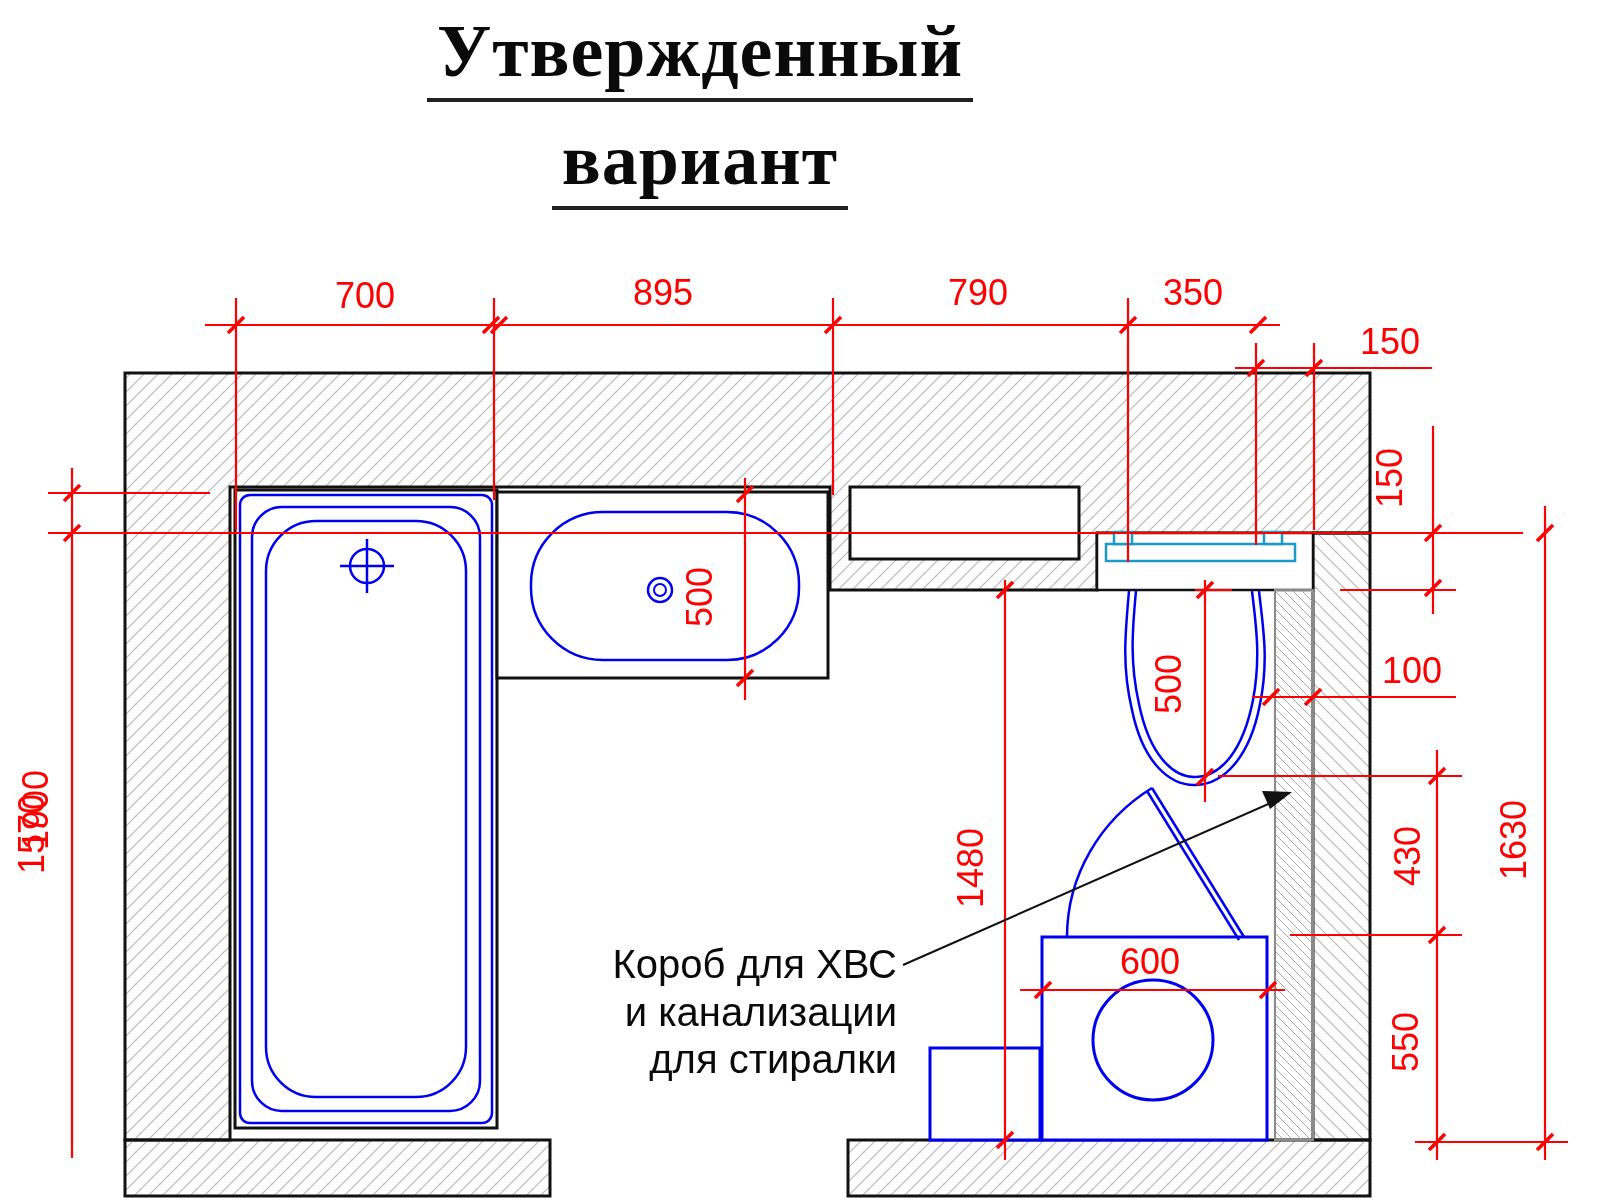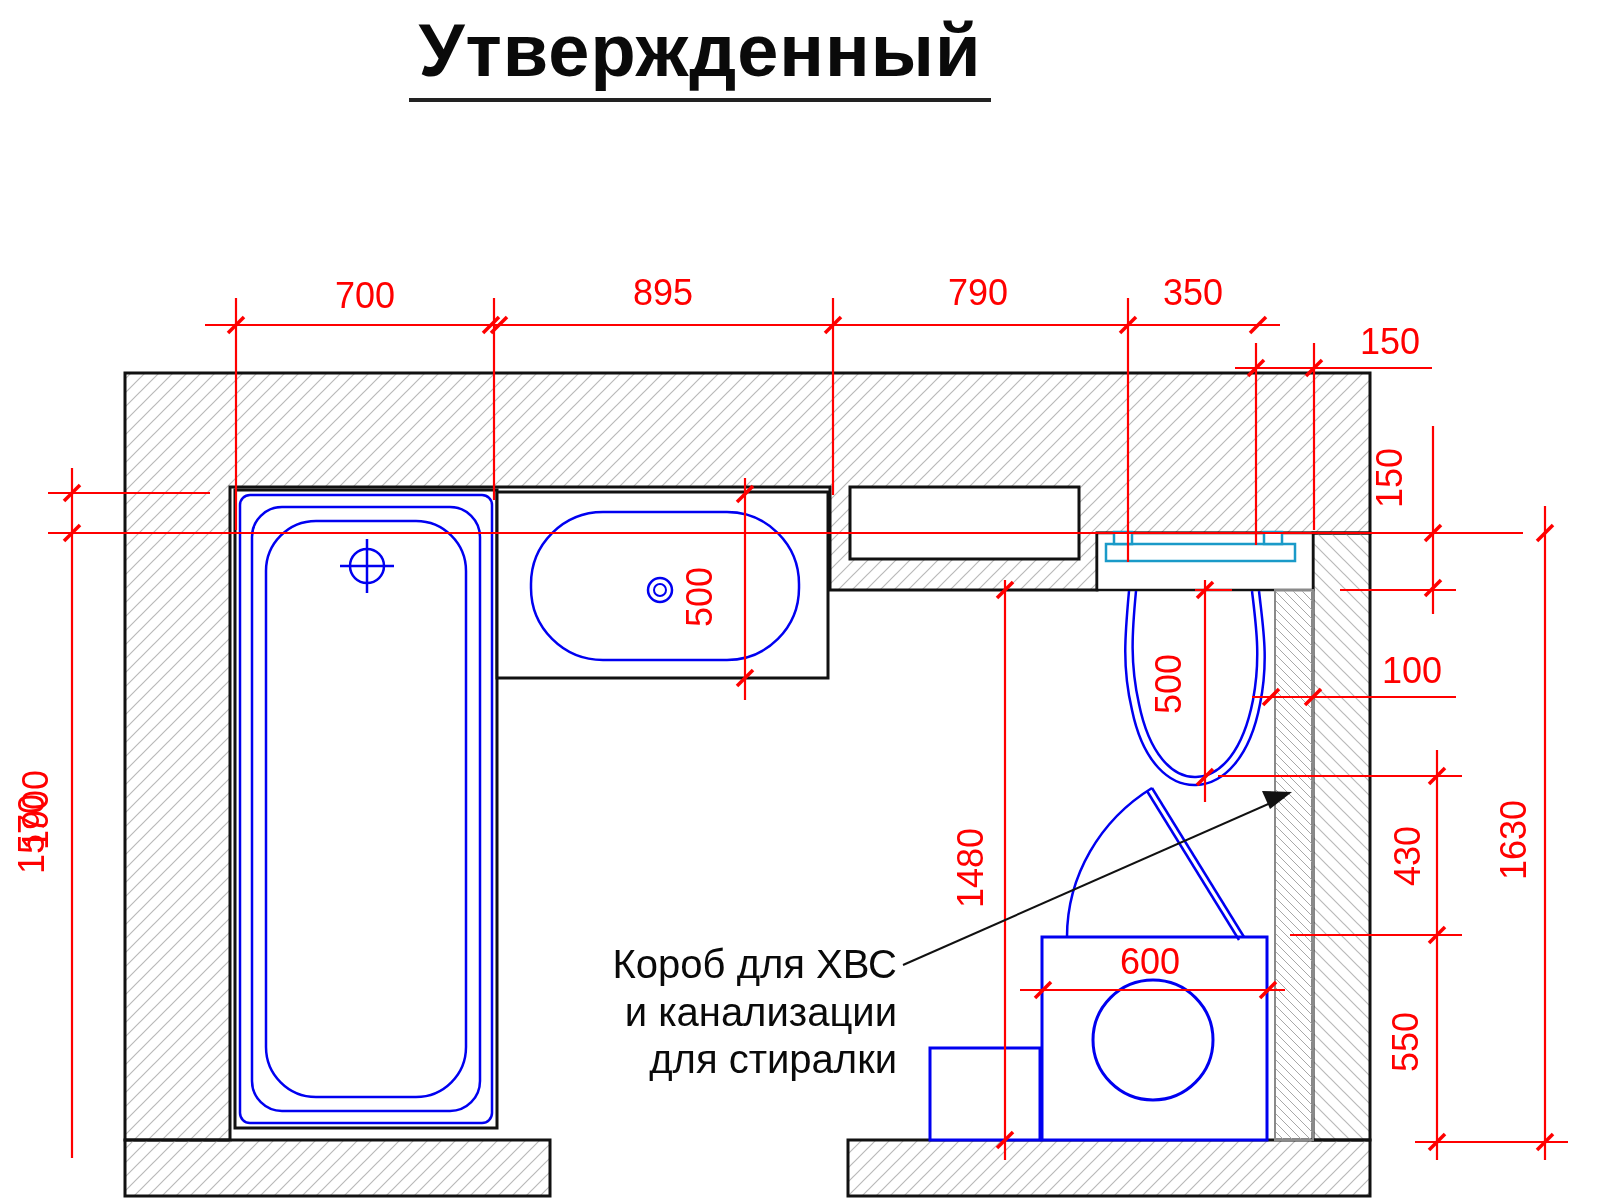--- a/index.html
+++ b/index.html
@@ -1,20 +1,20 @@
 <!DOCTYPE html>
 <html><head>
 <meta charset="utf-8">
 <style>
   html,body{margin:0;padding:0;background:#fff;}
   .canvas{position:relative;width:1600px;height:1200px;background:#fff;overflow:hidden;
           font-family:"Liberation Sans", sans-serif;}
   .plan-svg{position:absolute;left:0;top:0;}
   .title-block{position:absolute;left:400px;top:14px;width:600px;text-align:center;
-               font-weight:bold;color:#0a0a0a;line-height:1.0;}
+               font-weight:bold;color:#0a0a0a;line-height:1.0;font-family:Liberation Serif, serif;}
   .title-line{display:inline-block;font-size:74px;letter-spacing:1px;
               padding:0 10px 10px 10px;border-bottom:4px solid #222;}
   .title-line.second{margin-top:22px;font-size:72px;}
   text{font-family:"Liberation Sans", sans-serif;}
   .dimtxt{fill:#ff0000;font-size:36px;}
   .notetxt{fill:#0a0a0a;font-size:40px;}
 </style>
 </head>
 <body>
 
@@ -166,15 +166,16 @@
       <text class="notetxt" text-anchor="end" x="897" y="978">Короб для ХВС</text>
       <text class="notetxt" text-anchor="end" x="897" y="1026">и канализации</text>
       <text class="notetxt" text-anchor="end" x="897" y="1073">для стиралки</text>
       <line x1="903" y1="965" x2="1284" y2="797" stroke="#111" stroke-width="2"></line>
       <polygon points="1292,792 1270,809 1262,791" fill="#111"></polygon>
     </g>
   </svg>
 
   <div class="title-block">
     <span class="title-line">Утвержденный</span><br>
+    <span class="title-line second">вариант</span>
   </div>
 
 </div>
 
 </body></html>

